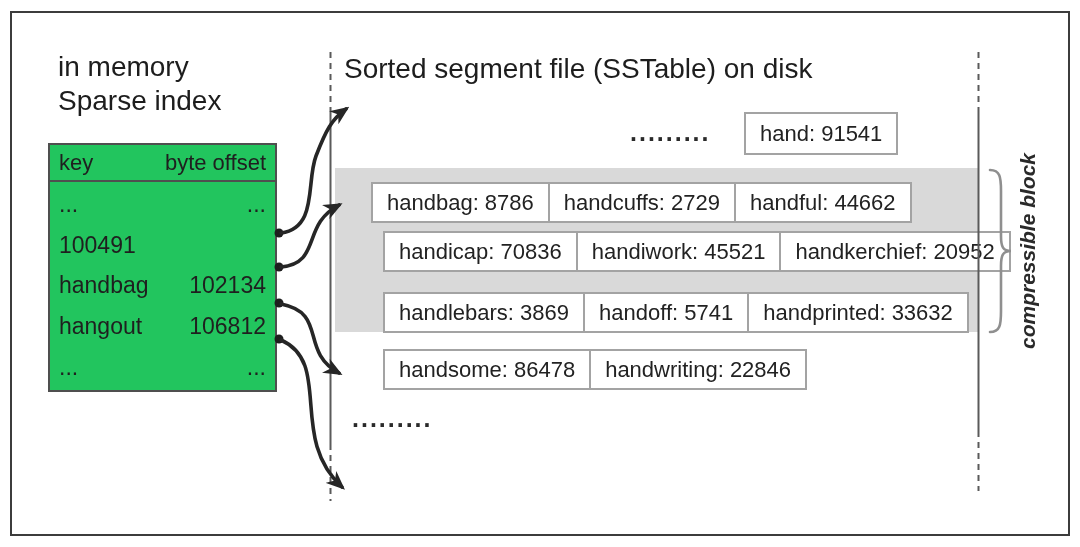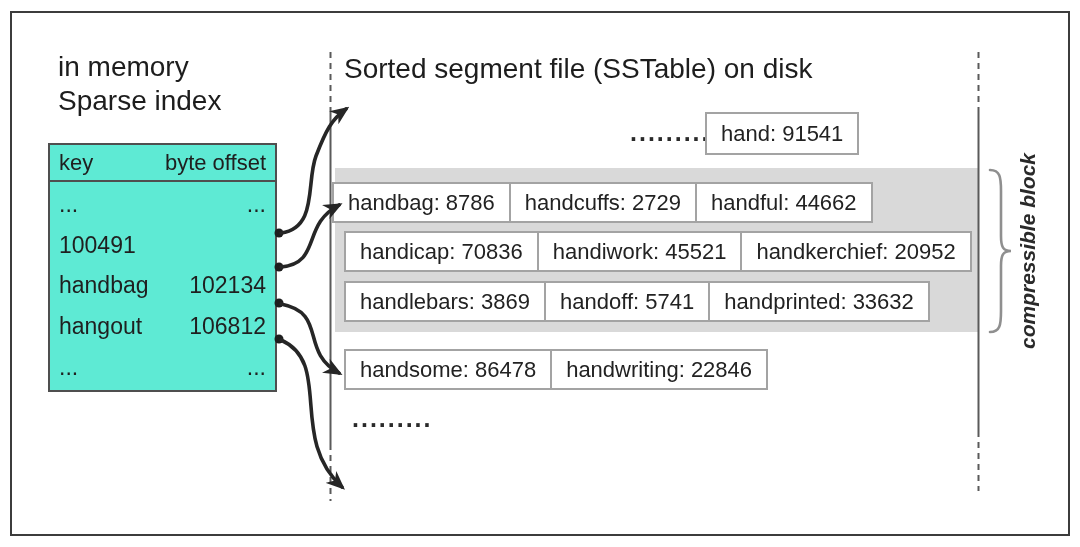--- a/index.html
+++ b/index.html
@@ -6,36 +6,36 @@
   body{width:1080px;height:547px;position:relative;overflow:hidden;
        font-family:"Liberation Sans","DejaVu Sans",sans-serif;color:#1f1f1f;}
   .frame{position:absolute;left:10px;top:11px;width:1056px;height:521px;
          border:2px solid #3c3c3c;background:#fff;}
   .title{position:absolute;font-size:28px;line-height:1.22;color:#1d1d1d;letter-spacing:0;}
   #left-title{left:58px;top:50px;}
   #right-title{left:344px;top:52px;white-space:nowrap;}
 
   
   .index-table{position:absolute;left:48px;top:143px;width:229px;height:249px;
-               border:2px solid #4f4f4f;display:flex;flex-direction:column;background:#5eead4;box-sizing:border-box;}
+               border:2px solid #4f4f4f;display:flex;flex-direction:column;background:#22c55e;box-sizing:border-box;}
   .it-header{height:35px;border-bottom:2px solid #4f4f4f;display:flex;
              justify-content:space-between;align-items:center;padding:0 9px;font-size:22px;}
   .it-body{flex:1;display:flex;flex-direction:column;padding:2px 0;}
   .it-row{flex:1;display:flex;justify-content:space-between;align-items:center;
           padding:0 9px;font-size:23px;white-space:nowrap;}
 
   
   .gray-block{position:absolute;left:335px;top:168px;width:643px;height:164px;background:#d9d9d9;}
   .seg-row{position:absolute;display:flex;white-space:nowrap;}
   .seg-box{border:2px solid #a3a3a3;background:#fff;height:41px;line-height:38px;
-           padding:0 14px;font-size:22px;color:#222;box-sizing:border-box;}
+           padding:0 14px;font-size:22px;color:#222;box-sizing:border-box;margin-left:39px;}
   .seg-box + .seg-box{margin-left:-2px;}
   #row-1{left:332px;top:182px;}
   #row-2{left:344px;top:231px;}
-  #row-3{left:344px;top:281px;}
+  #row-3{left:344px;top:292px;}
   #row-4{left:344px;top:349px;}
   #hand-box{position:absolute;left:705px;top:112px;}
   #hand-box .seg-box{height:43px;line-height:40px;}
   .dots{position:absolute;font-size:25px;font-weight:bold;letter-spacing:2px;color:#2a2a2a;}
   #dots-top{left:630px;top:118px;}
   #dots-bottom{left:352px;top:404px;}
 
   .brace-label{position:absolute;left:925px;top:239px;width:206px;text-align:center;
                transform:rotate(-90deg);font-style:italic;font-weight:bold;font-size:21px;color:#2a2a2a;}
 

